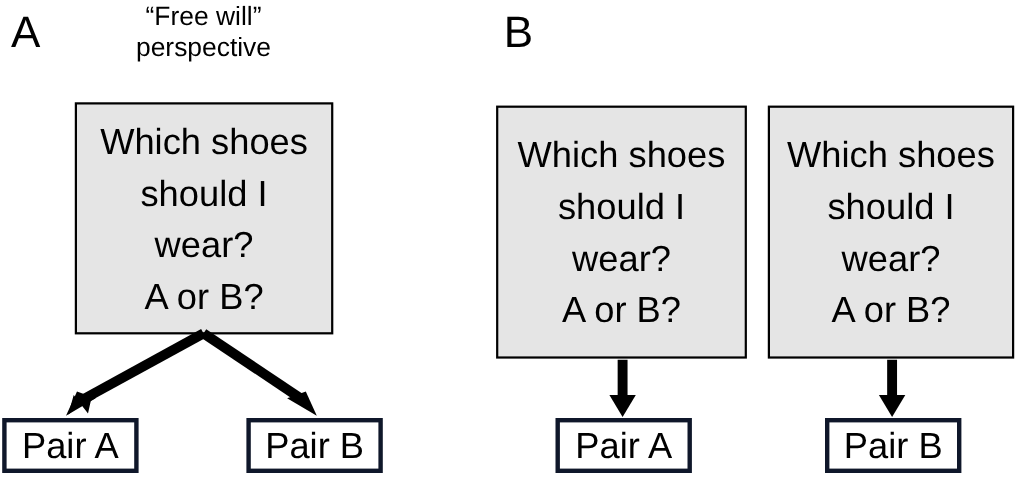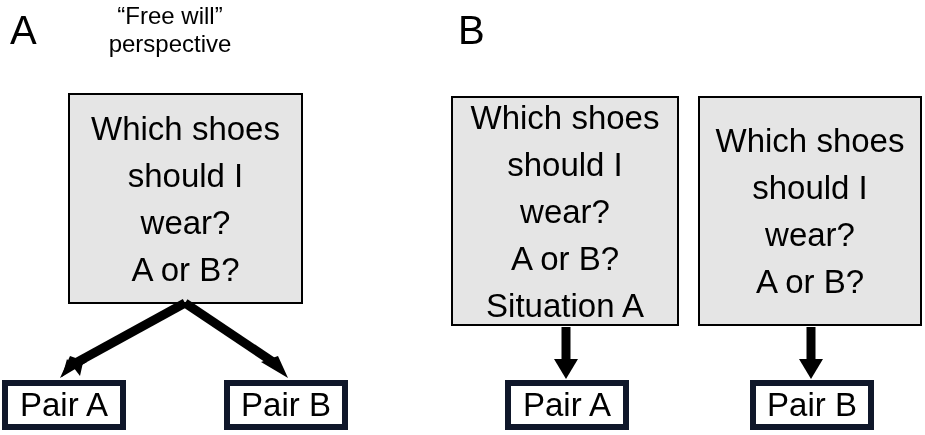--- a/index.html
+++ b/index.html
@@ -45,21 +45,21 @@
   .node-box .line {
     font-size: 33px;
     line-height: 47px;
     text-align: center;
     white-space: nowrap;
     color: #000;
   }
   .leaf-box {
     position: absolute;
     box-sizing: border-box;
-    border: 6px solid #0f172a;
+    border: 4px solid #0f172a;
     background: #ffffff;
     display: flex;
     align-items: center;
     justify-content: center;
   }
   .leaf-box .line {
     font-size: 33px;
     line-height: 36px;
     text-align: center;
     white-space: nowrap;
@@ -74,21 +74,21 @@
     pointer-events: none;
   }
 </style>
 </head>
 <body>
 
 <div id="figure">
 
   <div class="panel-letter" style="left:10px; top:10px;">A</div>
 
-  <div class="panel-title" style="left:70px; top:2px; width:200px;text-align:center;">“Free will”
+  <div class="panel-title" style="left:85px; top:2px; width:200px;text-align:center;">“Free will”
 perspective</div>
 
   <div class="node-box" style="left:68px; top:93px; width:235px; height:211px;">
     <div class="line">Which shoes</div>
     <div class="line">should I</div>
     <div class="line">wear?</div>
     <div class="line">A or B?</div>
   </div>
 
   <div class="leaf-box" style="left:2px; top:380px; width:124px; height:50px;">
@@ -100,21 +100,20 @@
   </div>
 
   <div class="panel-letter" style="left:458px; top:10px;">B</div>
 
 
   <div class="node-box" style="left:451px; top:96px; width:228px; height:230px;">
     <div class="line">Which shoes</div>
     <div class="line">should I</div>
     <div class="line">wear?</div>
     <div class="line">A or B?</div>
-    <div class="line">Situation A</div>
   </div>
 
   <div class="node-box" style="left:698px; top:96px; width:224px; height:230px;">
     <div class="line">Which shoes</div>
     <div class="line">should I</div>
     <div class="line">wear?</div>
     <div class="line">A or B?</div>
   </div>
 
   <div class="leaf-box" style="left:505px; top:380px; width:124px; height:50px;">

